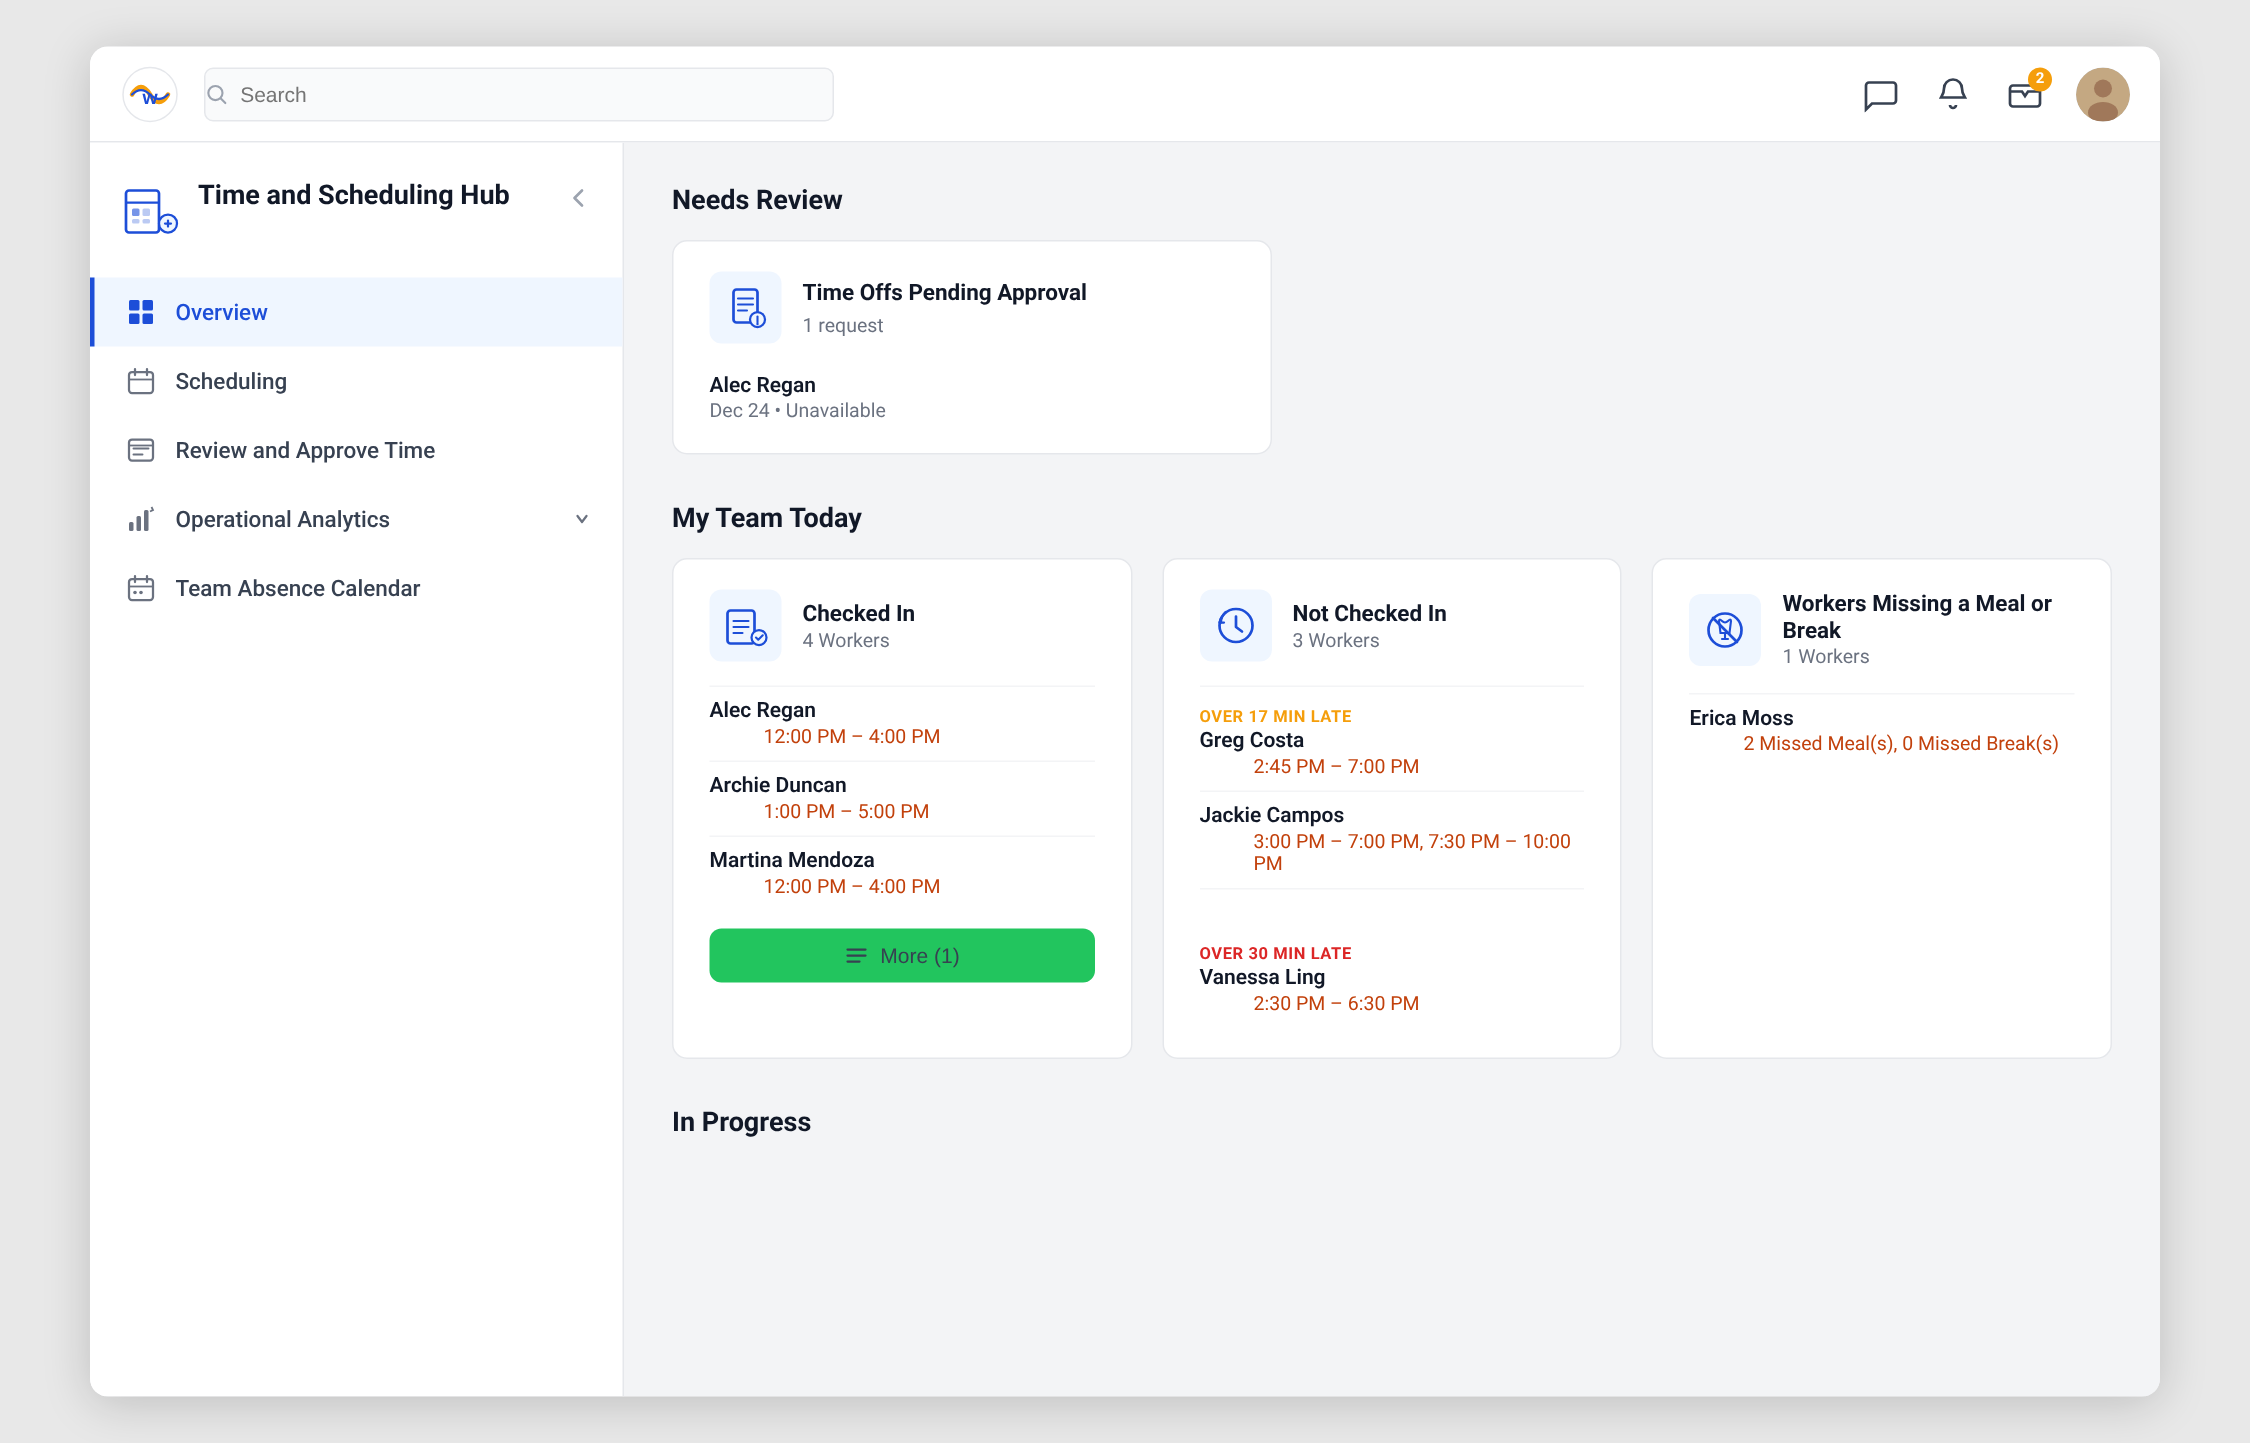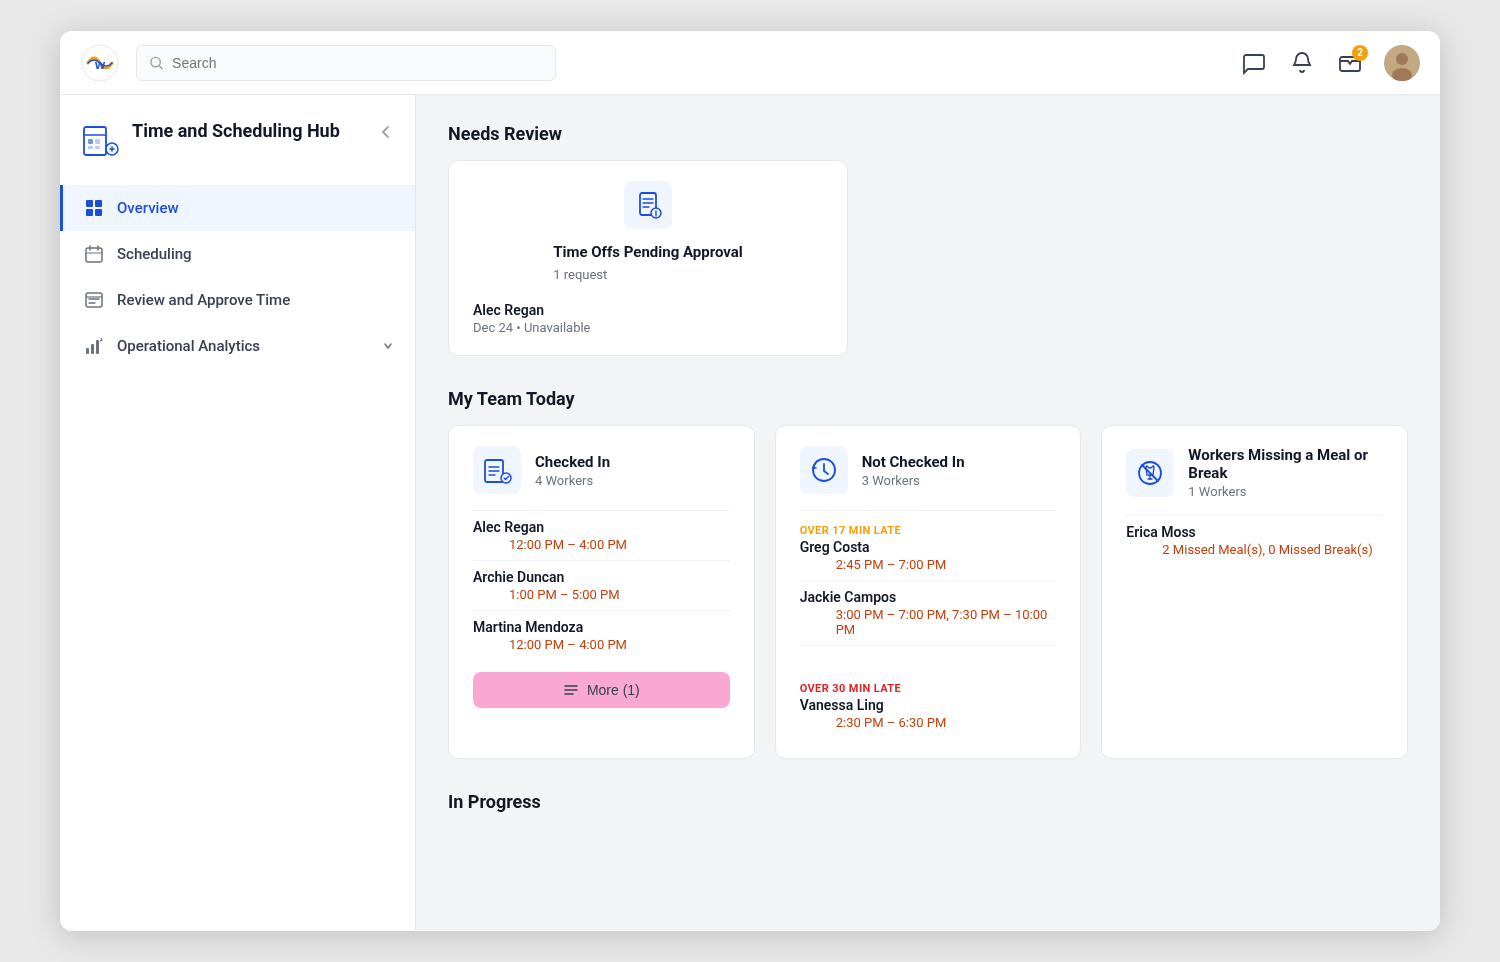--- a/index.html
+++ b/index.html
@@ -37,21 +37,21 @@
       height: 40px;
       margin-right: 16px;
       flex-shrink: 0;
     }
     .search-bar {
       display: flex;
       align-items: center;
       background: #f9fafb;
       border: 1px solid #e5e7eb;
       border-radius: 6px;
-      padding: 0 12px;
+      padding: 0 0;
       height: 36px;
       width: 420px;
       gap: 8px;
       flex-shrink: 0;
     }
     .search-bar input {
       border: none;
       background: transparent;
       outline: none;
       font-size: 14px;
@@ -197,21 +197,20 @@
       padding: 20px 24px;
       display: flex;
       flex-direction: column;
       gap: 12px;
       max-width: 400px;
     }
     .card-header {
       display: flex;
       align-items: center;
       gap: 14px;
-      flex-direction: column;
     }
     .card-icon {
       width: 48px;
       height: 48px;
       background: #eff6ff;
       border-radius: 8px;
       display: flex;
       align-items: center;
       justify-content: center;
       flex-shrink: 0;
@@ -303,21 +302,21 @@
       margin-bottom: 2px;
       display: inline-block;
     }
     .late-orange { color: #f59e0b; }
     .late-red { color: #dc2626; margin-top: 28px; }
     .more-btn {
       display: flex;
       align-items: center;
       justify-content: center;
       gap: 8px;
-      background: #f9a8d4;
+      background: #22c55e;
       border: none;
       border-radius: 8px;
       padding: 10px;
       font-size: 14px;
       font-weight: 500;
       color: #374151;
       cursor: pointer;
       margin-top: 12px;
       width: 100%;
     }
@@ -450,20 +449,32 @@
             </svg>
           </div>
           <span class="sidebar-item-label">Operational Analytics</span>
           <div class="sidebar-chevron">
             <svg width="14" height="14" viewBox="0 0 14 14" fill="none">
               <path d="M4 5l3 4 3-4" stroke="#6b7280" stroke-width="1.5" stroke-linecap="round" stroke-linejoin="round"></path>
             </svg>
           </div>
         </li>
 
+        <li class="sidebar-item">
+          <div class="sidebar-item-icon">
+            <svg width="20" height="20" viewBox="0 0 20 20" fill="none">
+              <rect x="2" y="4" width="16" height="14" rx="2" stroke="#6b7280" stroke-width="1.5" fill="none"></rect>
+              <path d="M6 2v4M14 2v4" stroke="#6b7280" stroke-width="1.5" stroke-linecap="round"></path>
+              <path d="M2 9h16" stroke="#6b7280" stroke-width="1.2"></path>
+              <circle cx="6" cy="13" r="1.2" fill="#6b7280"></circle>
+              <circle cx="10" cy="13" r="1.2" fill="#6b7280"></circle>
+            </svg>
+          </div>
+          <span class="sidebar-item-label">Team Absence Calendar</span>
+        </li>
       </ul>
     </div>
 
     <div class="content">
 
       <div>
         <div class="section-title">Needs Review</div>
         <div class="needs-review-card">
           <div class="card-header">
             <div class="card-icon">

